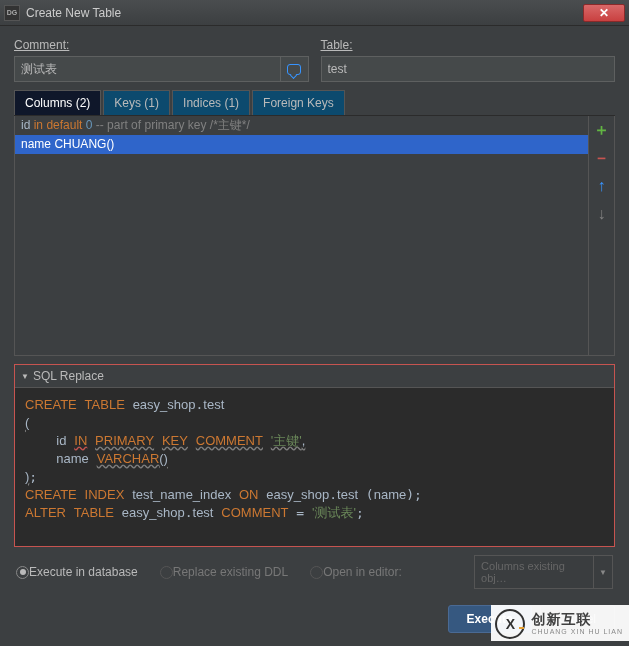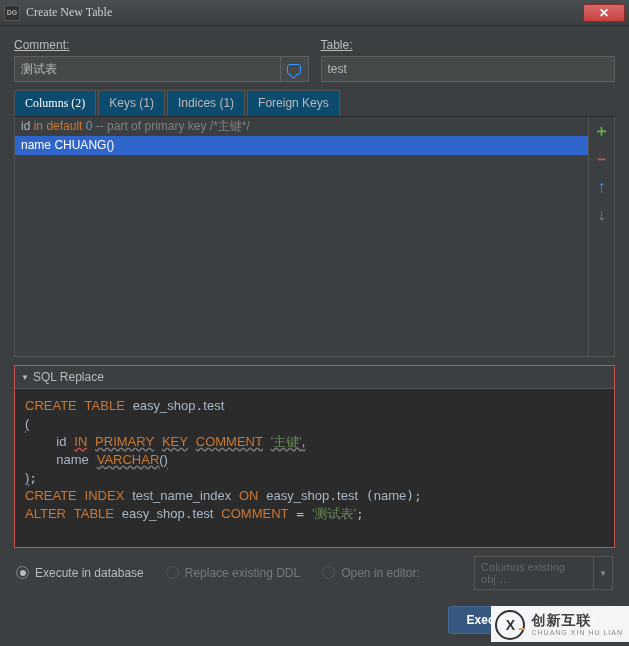--- a/index.html
+++ b/index.html
@@ -1,33 +1,33 @@
 <!DOCTYPE html>
 <html><head>
   <meta charset="utf-8">
   <style>
     * { margin: 0; padding: 0; box-sizing: border-box; font-family: "Segoe UI", Arial, sans-serif; }
     body { width: 629px; height: 646px; background: #3c3f41; color: #bababa; font-size: 12px; overflow: hidden; }
     .titlebar { height: 26px; background: linear-gradient(to bottom, #4a4d4f, #3c3f41); display: flex; align-items: center; padding: 0 4px; border-bottom: 1px solid #2b2b2b; }
     .titlebar-icon { width: 16px; height: 16px; background: #333; border: 1px solid #555; display: flex; align-items: center; justify-content: center; font-size: 7px; font-weight: bold; color: #aaa; margin-right: 6px; }
-    .titlebar-title { color: #ccc; flex: 1; font-family: Liberation Serif, serif; }
+    .titlebar-title { color: #ccc; flex: 1; }
     .close-btn { width: 42px; height: 18px; background: linear-gradient(to bottom, #d96868, #c94040); border: 1px solid #8a2a2a; border-radius: 2px; display: flex; align-items: center; justify-content: center; color: #fff; font-size: 12px; font-weight: bold; }
     .content { padding: 12px 14px 8px 14px; }
     .row { display: flex; gap: 12px; margin-bottom: 8px; }
     .col { flex: 1; display: flex; flex-direction: column; }
     .label { color: #bababa; margin-bottom: 4px; font-size: 12px; }
     .label-underline { text-decoration: underline; text-decoration-color: #bababa; }
     .input-wrap { display: flex; align-items: stretch; }
     .text-input { flex: 1; background: #45494a; border: 1px solid #5e6060; color: #bababa; padding: 4px 6px; font-size: 12px; height: 26px; }
     .comment-bubble-btn { width: 28px; background: #45494a; border: 1px solid #5e6060; border-left: none; display: flex; align-items: center; justify-content: center; }
     .bubble-icon { width: 14px; height: 11px; border: 1.5px solid #3794ff; border-radius: 3px; position: relative; }
     .bubble-icon::after { content: ''; position: absolute; bottom: -4px; left: 3px; width: 4px; height: 4px; border-left: 1.5px solid #3794ff; border-bottom: 1.5px solid #3794ff; background: #45494a; transform: rotate(-45deg); }
     .tabs { display: flex; border-bottom: 1px solid #2b2b2b; margin-top: 8px; }
     .tab { padding: 5px 10px; background: #0c4a6e; border: 1px solid #555; border-bottom: none; margin-right: 2px; cursor: pointer; font-size: 12px; color: #bababa; }
-    .tab.active { background: #0c4a6e; color: #fff; font-family: Liberation Serif, serif; }
+    .tab.active { background: #0f172a; color: #fff; }
     .columns-area { display: flex; height: 240px; border: 1px solid #555; border-top: none; }
     .columns-list { flex: 1; background: #3c3f41; font-family: "Consolas", monospace; font-size: 12px; line-height: 17px; }
     .col-row { padding: 1px 6px; white-space: pre; }
     .col-row.selected { background: #2f65ca; color: #fff; }
     .tk-kw { color: #cc7832; }
     .tk-name { color: #a9b7c6; }
     .tk-num { color: #6897bb; }
     .tk-cmt { color: #808080; }
     .col-row.selected .tk-kw, .col-row.selected .tk-name, .col-row.selected .tk-num, .col-row.selected .tk-cmt { color: #fff; }
     .columns-side { width: 26px; background: #3c3f41; border-left: 1px solid #555; display: flex; flex-direction: column; align-items: center; padding-top: 6px; gap: 12px; }
@@ -38,21 +38,21 @@
     .side-btn.down { color: #808080; }
     .sql-panel { border: 1px solid #c75450; margin-top: 8px; background: #3c3f41; }
     .sql-header { padding: 4px 6px; font-size: 12px; color: #bababa; display: flex; align-items: center; gap: 4px; }
     .sql-header .arrow { font-size: 8px; }
     .sql-code { background: #2b2b2b; border-top: 1px solid #555; padding: 8px 10px 24px 10px; font-family: "Consolas", monospace; font-size: 13px; line-height: 18px; white-space: pre; color: #a9b7c6; }
     .sq-kw { color: #cc7832; }
     .sq-wave { text-decoration: underline wavy #808080; }
     .sq-wave-red { text-decoration: underline wavy #c75450; }
     .sq-str { color: #6a8759; }
     .options-row { display: flex; align-items: center; padding: 8px 2px 12px 2px; gap: 22px; }
-    .radio-opt { display: flex; gap: 6px; cursor: pointer; }
+    .radio-opt { display: flex; align-items: center; cursor: pointer; }
     .radio-circle { width: 13px; height: 13px; border-radius: 50%; border: 1.5px solid #888; display: flex; align-items: center; justify-content: center; }
     .radio-circle.checked::after { content: ''; width: 6px; height: 6px; border-radius: 50%; background: #bababa; }
     .radio-opt.disabled { color: #777; }
     .radio-opt.disabled .radio-circle { border-color: #555; }
     .editor-dd { margin-left: auto; display: flex; }
     .editor-dd-main { background: #3a3d3f; border: 1px solid #555; padding: 4px 6px; color: #666; font-size: 11px; width: 120px; }
     .editor-dd-arrow { background: #3a3d3f; border: 1px solid #555; border-left: none; padding: 0 5px; display: flex; align-items: center; font-size: 8px; color: #888; }
     .footer-row { display: flex; justify-content: flex-end; padding: 4px 0 0 0; gap: 8px; align-items: center; position: relative; }
     .btn { padding: 6px 18px; border-radius: 3px; font-size: 12px; cursor: pointer; }
     .btn.primary { background: #365880; border: 1px solid #4a6a94; color: #fff; font-weight: bold; }

